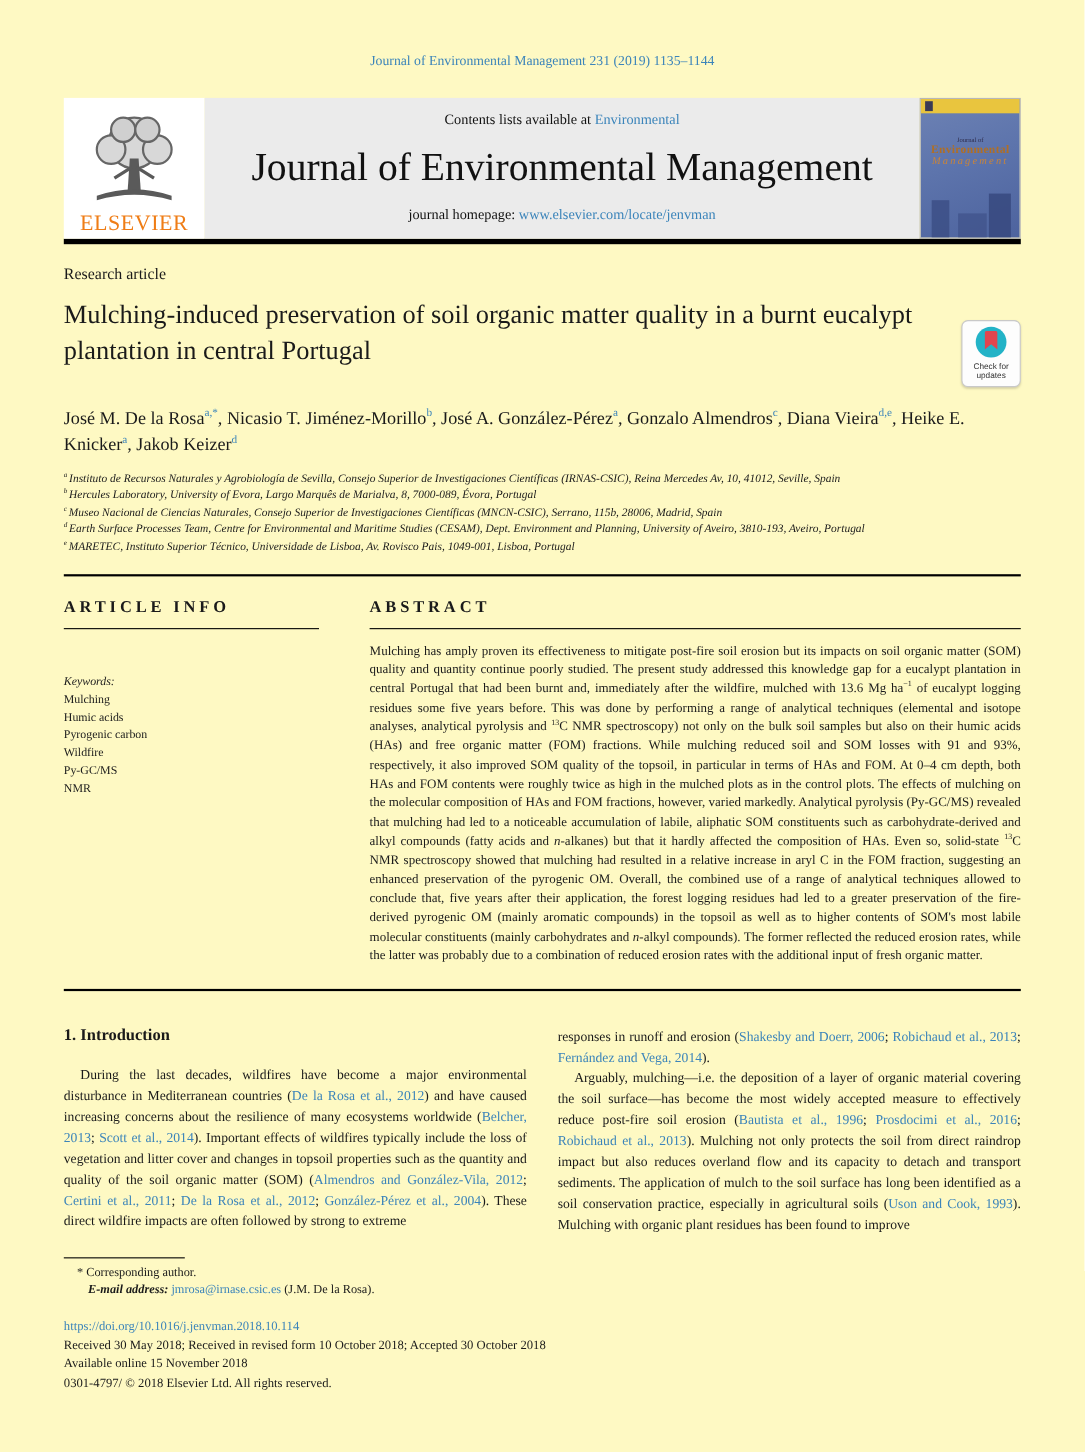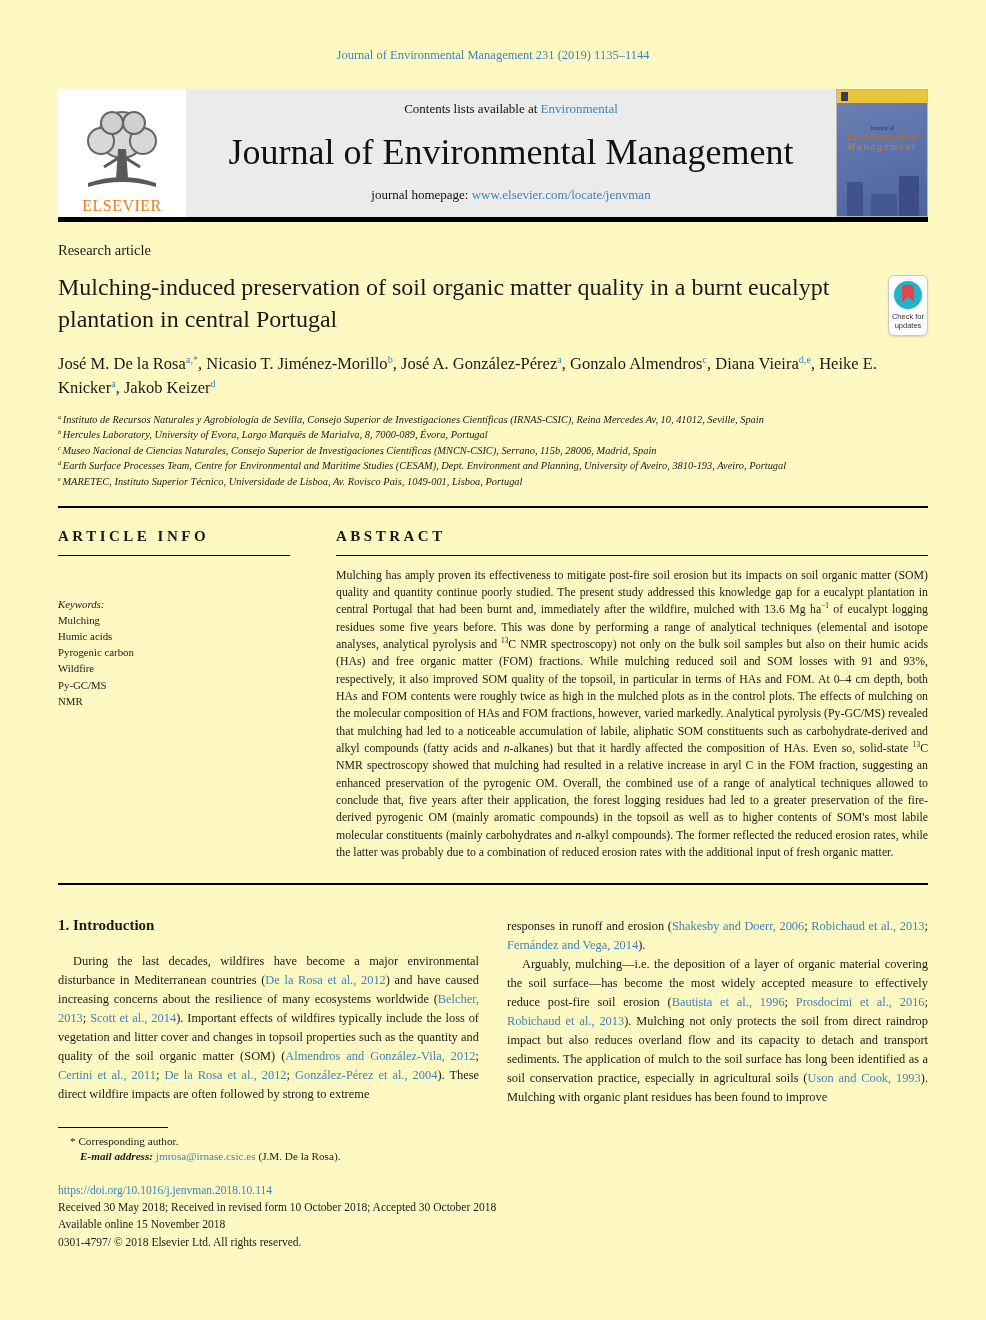--- a/index.html
+++ b/index.html
@@ -20,21 +20,21 @@
   
   .top-cite{
     padding-top:48px;text-align:center;
     font-size:12.5px;color:var(--link);
   }
 
   
   .masthead{margin:26px 58px 0 58px;display:flex;align-items:stretch;height:128px;}
   .logo-box{width:128px;background:#fff;display:flex;flex-direction:column;align-items:center;justify-content:flex-end;padding-bottom:2px;}
   .logo-box svg{display:block;}
-  .elsevier-word{font-size:16px;color:var(--orange);letter-spacing:.5px;font-family:"Liberation Serif",serif;}
+  .elsevier-word{font-size:20px;color:var(--orange);letter-spacing:.5px;font-family:"Liberation Serif",serif;}
   .mast-center{flex:1;background:#ebebeb;text-align:center;display:flex;flex-direction:column;justify-content:space-between;padding:12px 10px 14px 10px;}
   .contents-line,.homepage-line{font-size:13px;color:#111;}
   .mast-title{font-size:36px;color:#111;}
   .link{color:var(--link);text-decoration:none;cursor:pointer;}
   .cover-box{width:92px;border:1px solid #b8b8b8;background:linear-gradient(160deg,#6d82b4 0%,#5d74ac 45%,#4d639e 100%);position:relative;overflow:hidden;cursor:pointer;}
   .cover-top{height:13px;background:#e9c53e;display:flex;align-items:center;padding-left:4px;}
   .cover-emblem{display:inline-block;width:7px;height:9px;background:#3a3a55;}
   .cover-t1{margin-top:22px;text-align:center;font-size:6px;color:#2e2e4f;}
   .cover-t2{text-align:center;font-size:10.5px;font-weight:bold;color:#b06f25;letter-spacing:.3px;}
   .cover-t3{text-align:center;font-size:9.5px;font-style:italic;color:#c8843b;letter-spacing:2px;}
@@ -44,26 +44,26 @@
   .cover-art .b3{position:absolute;bottom:0;right:8px;width:20px;height:40px;background:#37497f;opacity:.85;}
 
   .rule-thick{margin:0 58px;height:5px;background:#000;}
   .rule-mid{margin:16px 58px 0 58px;height:2px;background:#000;}
   .rule-thin2{margin:22px 58px 0 58px;height:2px;background:#000;}
 
   
   .research-label{margin-top:20px;font-size:14.5px;}
   .title-row{position:relative;margin-top:12px;}
   .article-title{font-size:24px;line-height:1.35;width:790px;}
-  .check-badge{position:absolute;top:4px;right:0;width:40px;border:1px solid #c9c9c9;border-radius:6px;background:#fdfdfd;padding:5px 2px 4px 2px;text-align:center;cursor:pointer;box-shadow:0 1px 2px rgba(0,0,0,.15);}
+  .check-badge{position:absolute;top:20px;right:0;width:54px;border:1px solid #c9c9c9;border-radius:6px;background:#fdfdfd;padding:5px 2px 4px 2px;text-align:center;cursor:pointer;box-shadow:0 1px 2px rgba(0,0,0,.15);}
   .badge-circle{width:28px;height:28px;border-radius:50%;background:#23b3c7;margin:0 auto;position:relative;}
   .badge-bookmark{position:absolute;left:8px;top:4px;width:12px;height:17px;background:#e2454e;clip-path:polygon(0 0,100% 0,100% 100%,50% 70%,0 100%);border-radius:2px 2px 0 0;}
   .badge-text{margin-top:3px;font-size:7.5px;line-height:1.25;color:#333;font-family:"Liberation Sans",sans-serif;}
 
-  .authors{margin-top:16px;font-size:16.5px;width:820px;line-height:1.45;}
+  .authors{margin-top:32px;font-size:16.5px;width:820px;line-height:1.45;}
   .affils{margin-top:12px;font-style:italic;font-size:10.4px;line-height:1.5;width:790px;}
   .affil{display:block;}
 
   .seg-link{color:var(--link);cursor:pointer;}
   .seg-suplink{color:var(--link);vertical-align:super;font-size:.62em;line-height:0;cursor:pointer;}
   .seg-sup{vertical-align:super;font-size:.62em;line-height:0;}
   .seg-it{font-style:italic;}
   .seg-bi{font-style:italic;font-weight:bold;}
 
   

